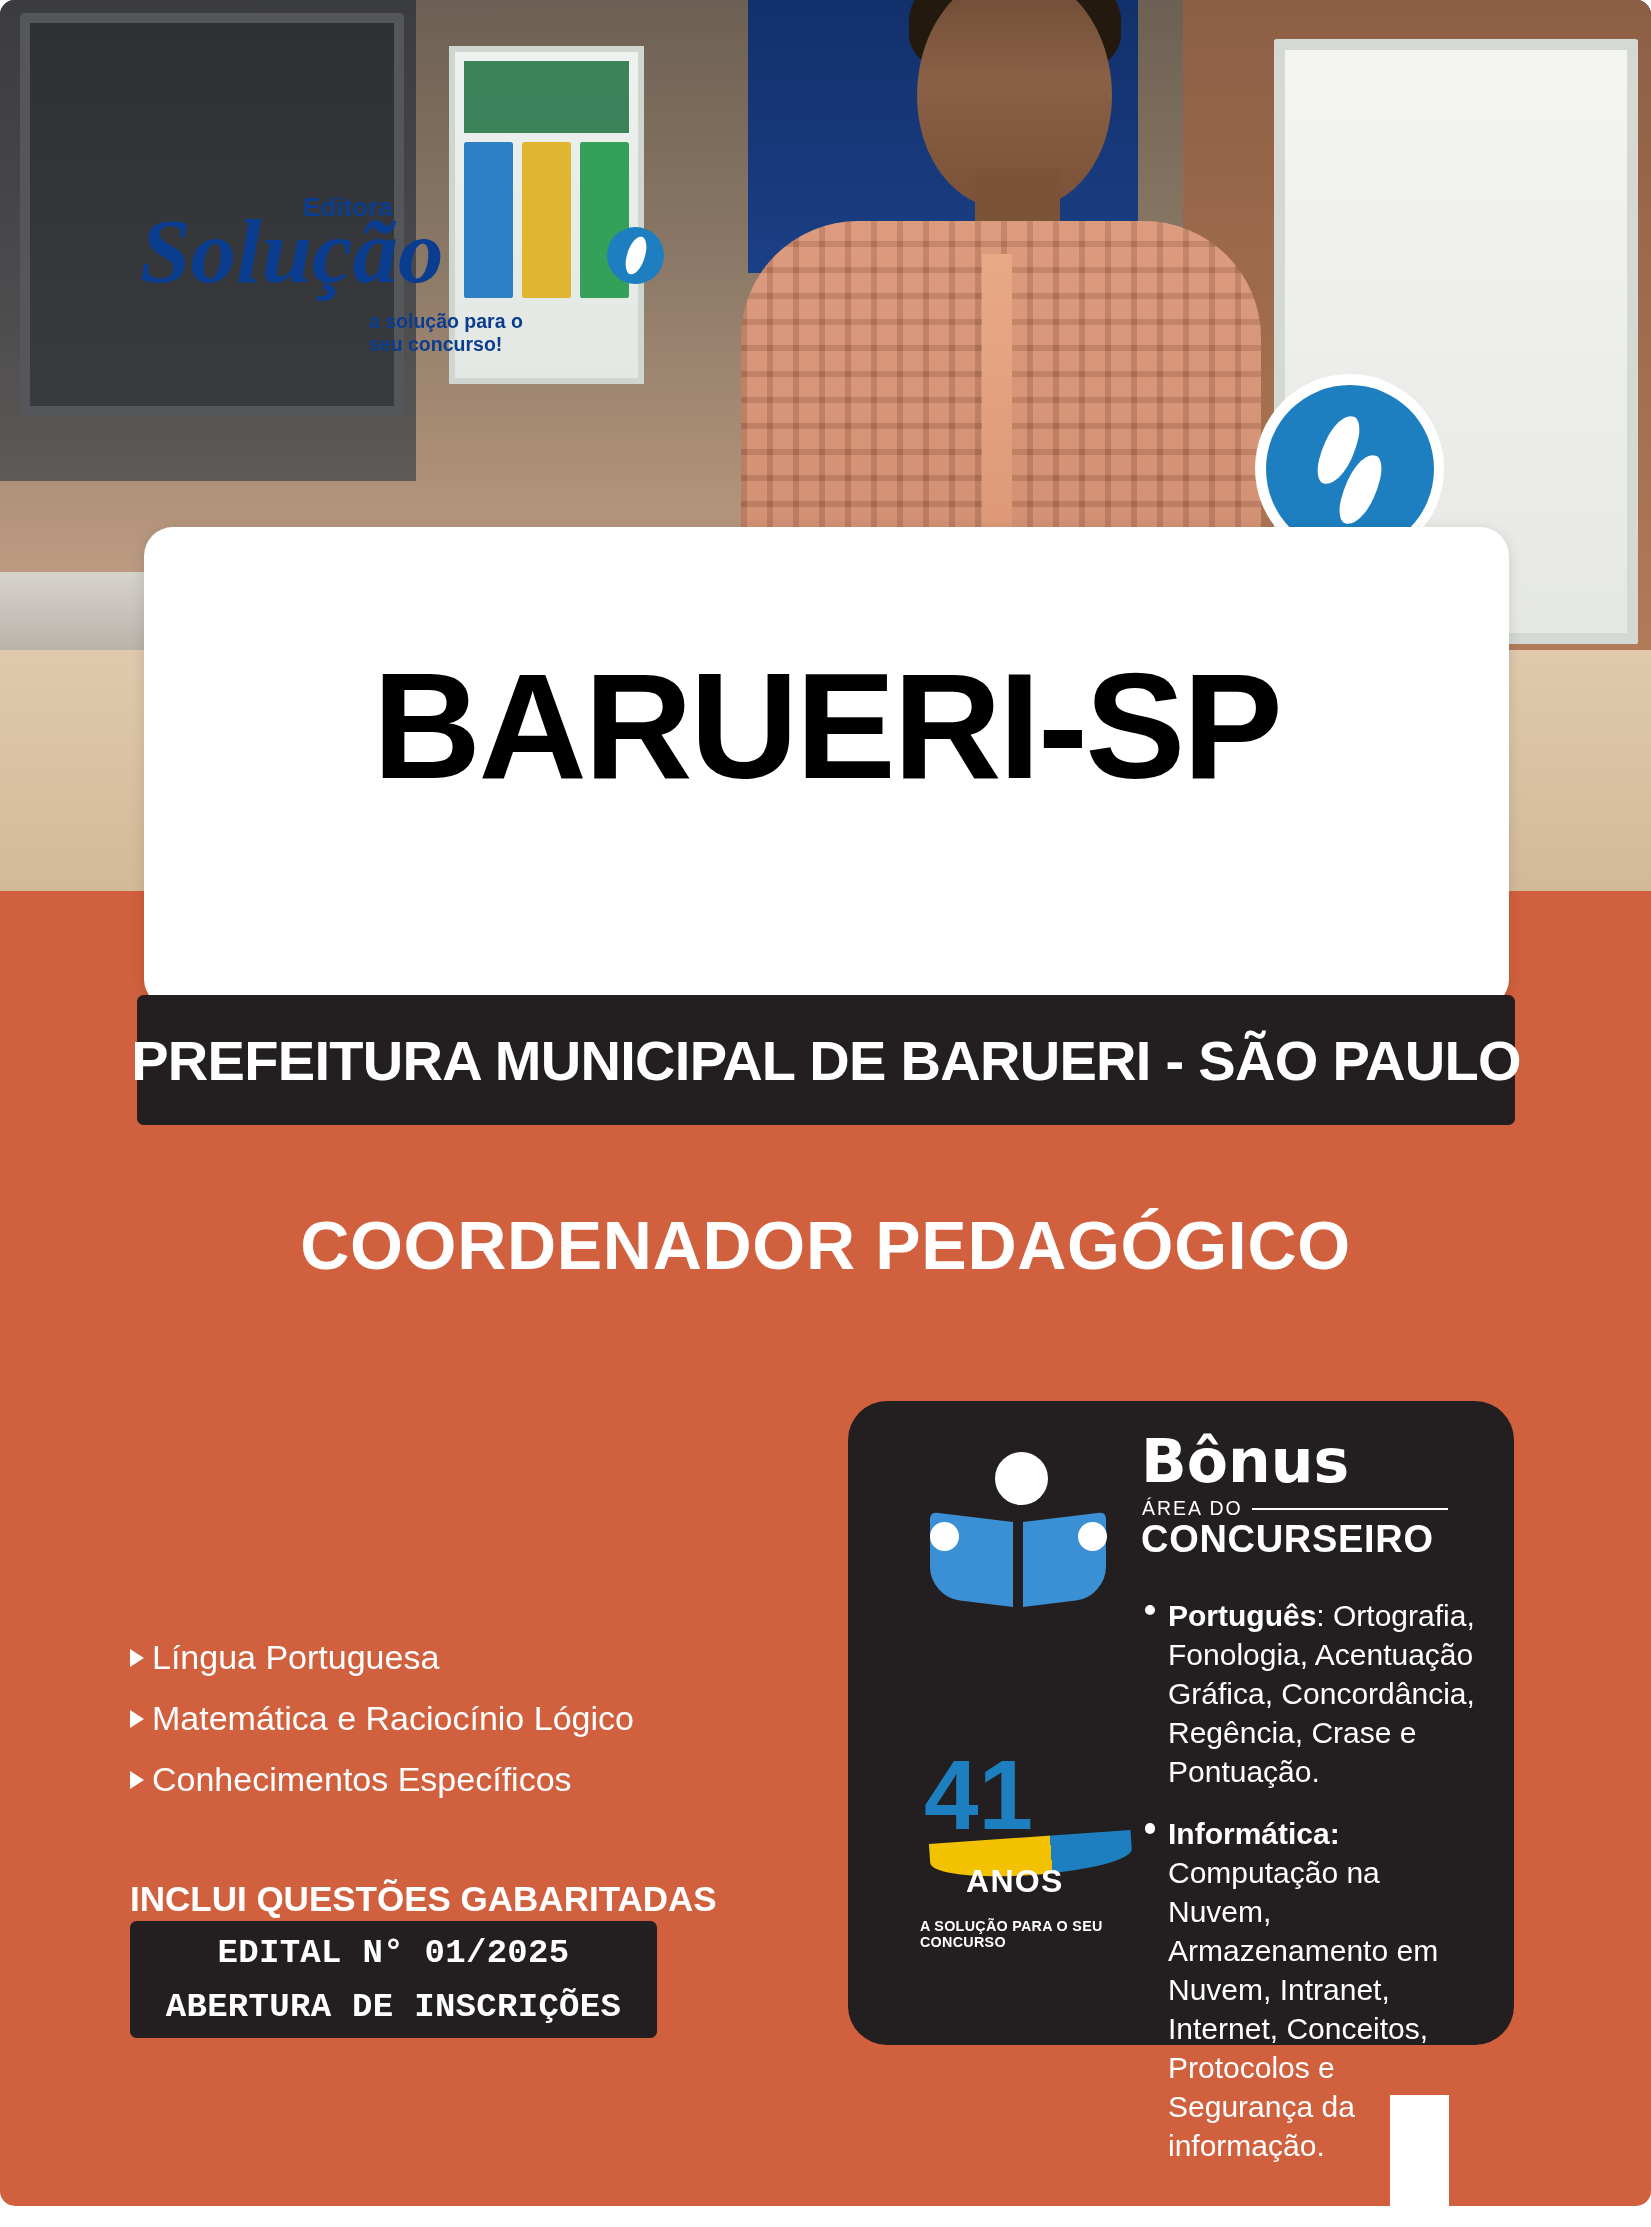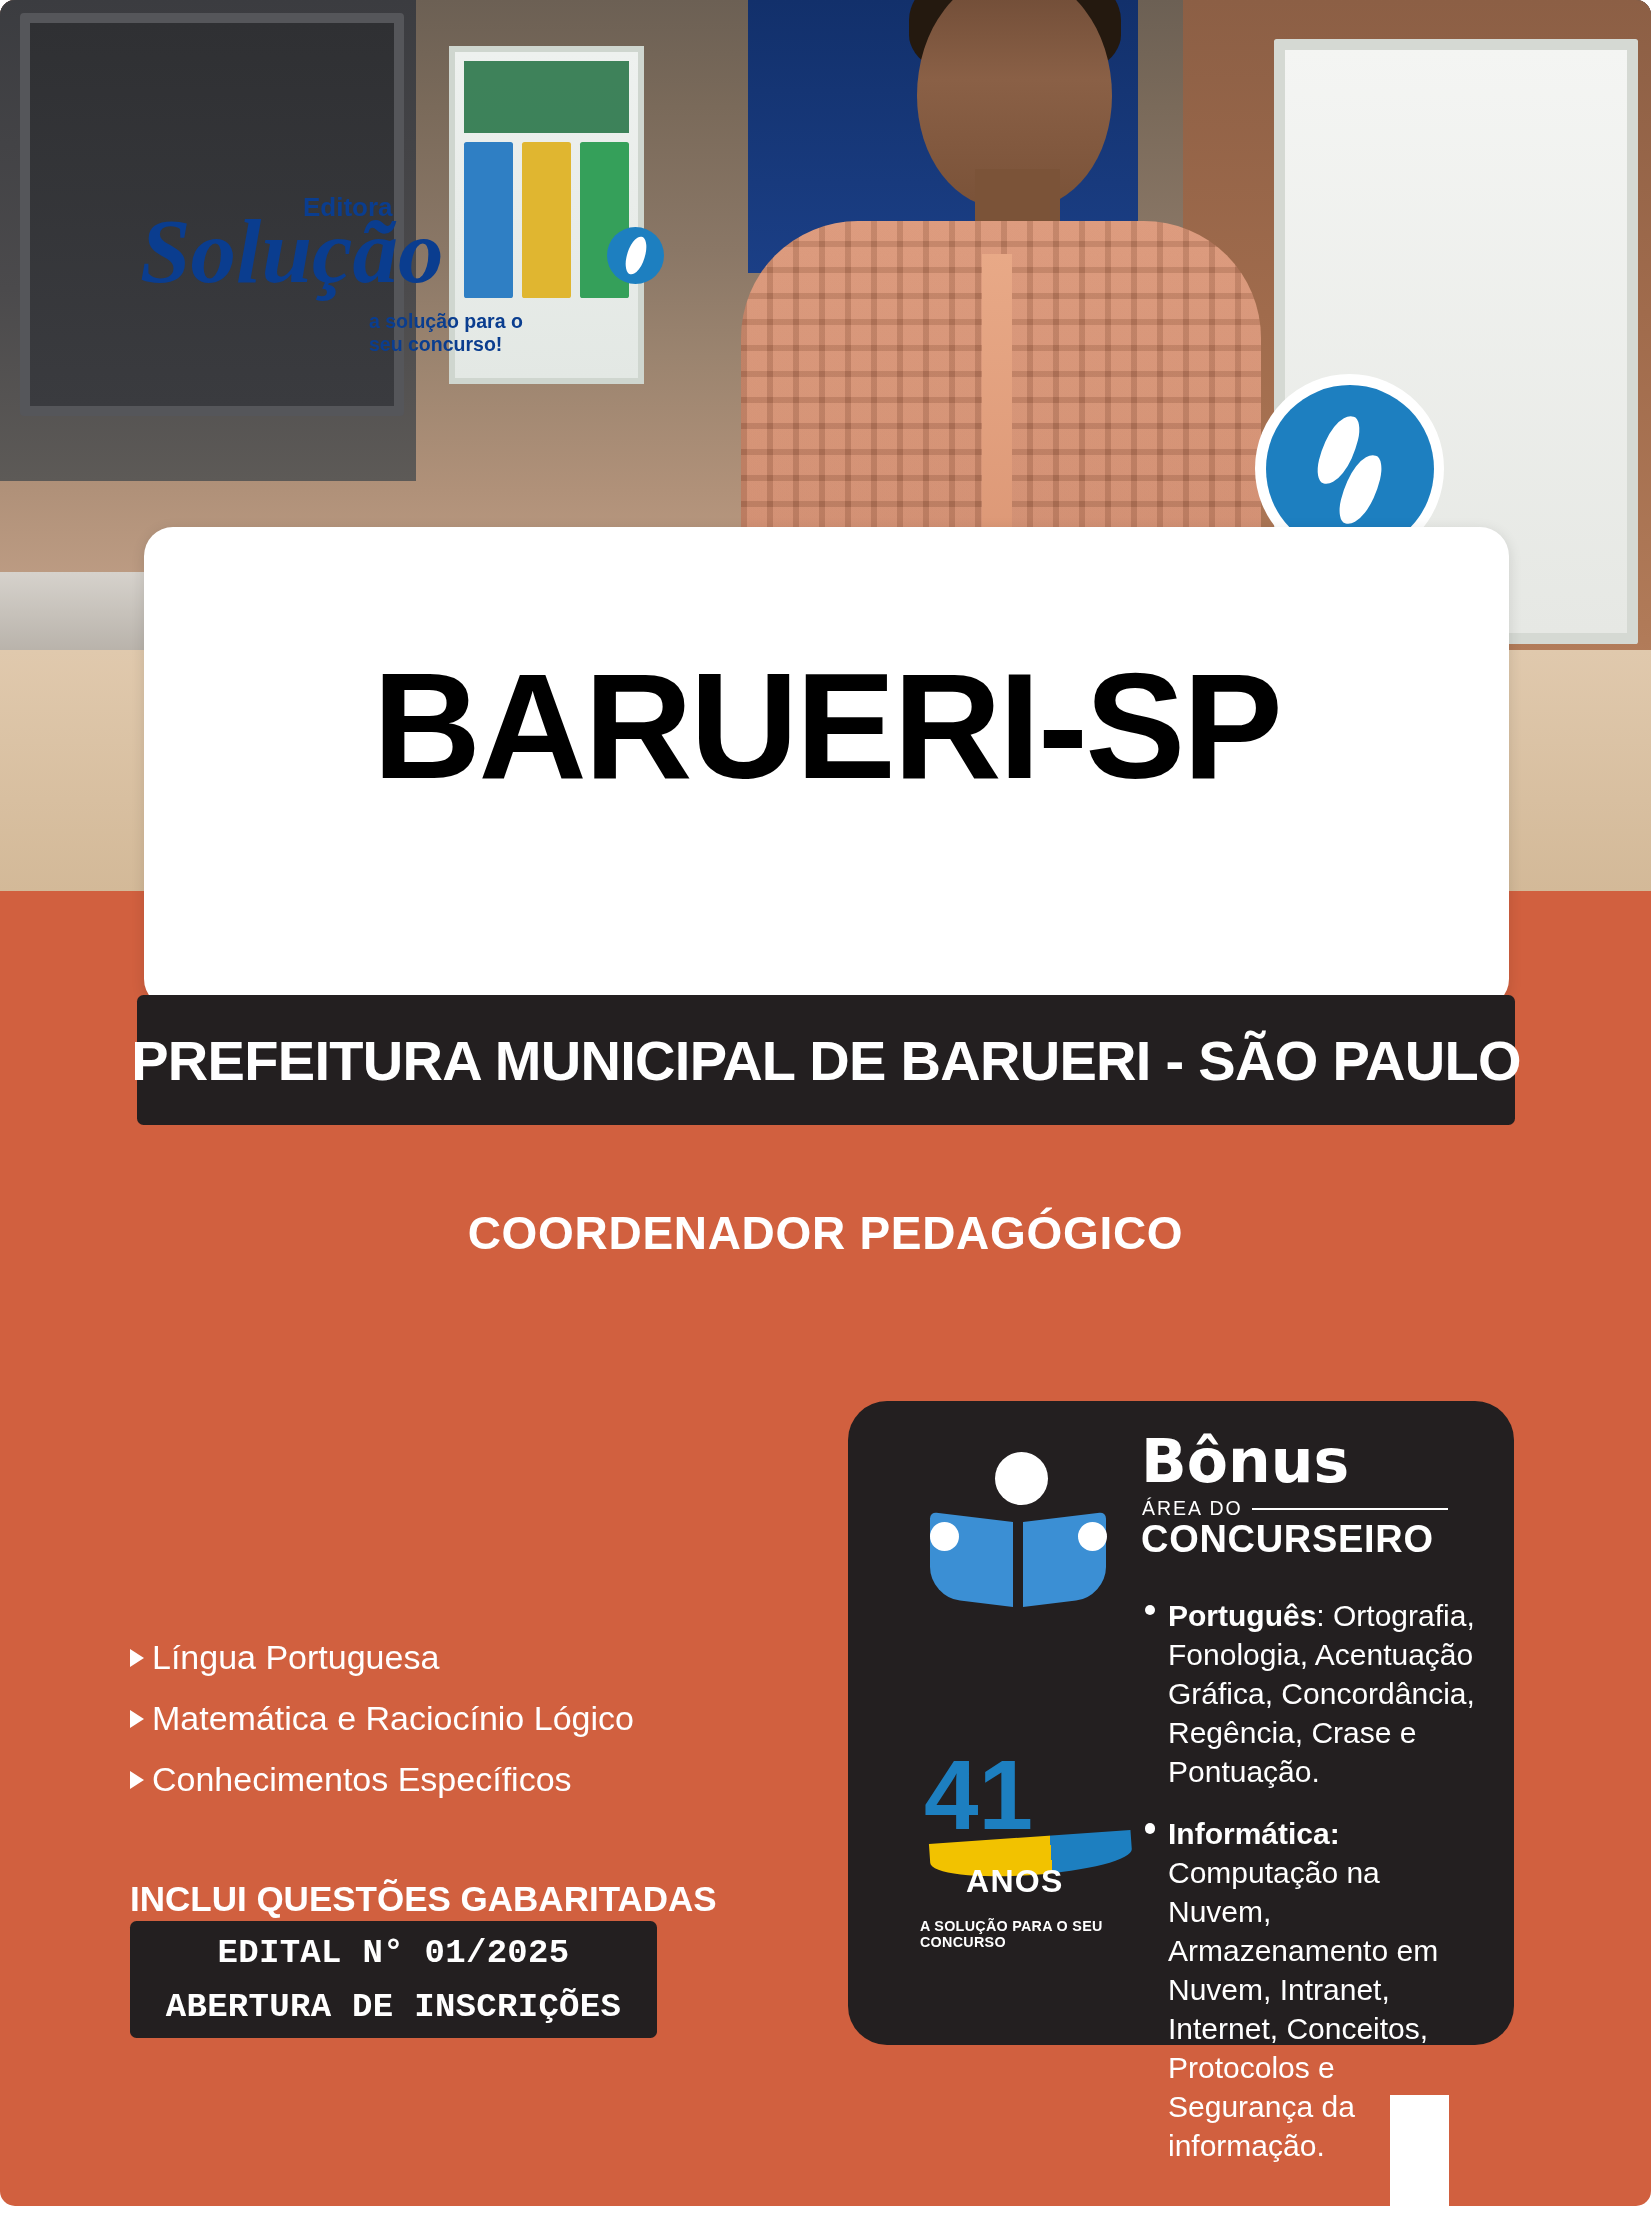--- a/index.html
+++ b/index.html
@@ -194,21 +194,21 @@
     font-weight: 900;
     letter-spacing: -0.7px;
     white-space: nowrap;
   }
 
   
   .role {
     position: absolute; left: 0; right: 0; top: 1206px;
     text-align: center;
     color: #ffffff;
-    font-size: 46px;
+    font-size: 68px;
     font-weight: 900;
     letter-spacing: 0.7px;
   }
 
   
   .subjects {
     position: absolute; left: 130px; top: 1638px; width: 683px;
   }
   .subject-item {
     display: flex; align-items: center; gap: 8px;

